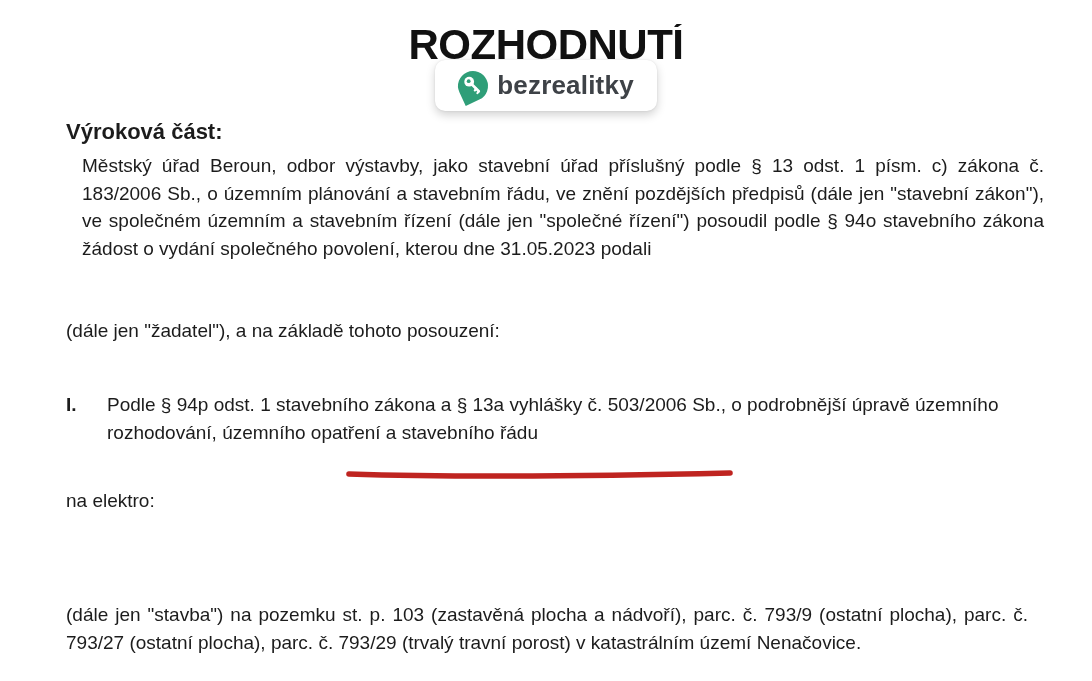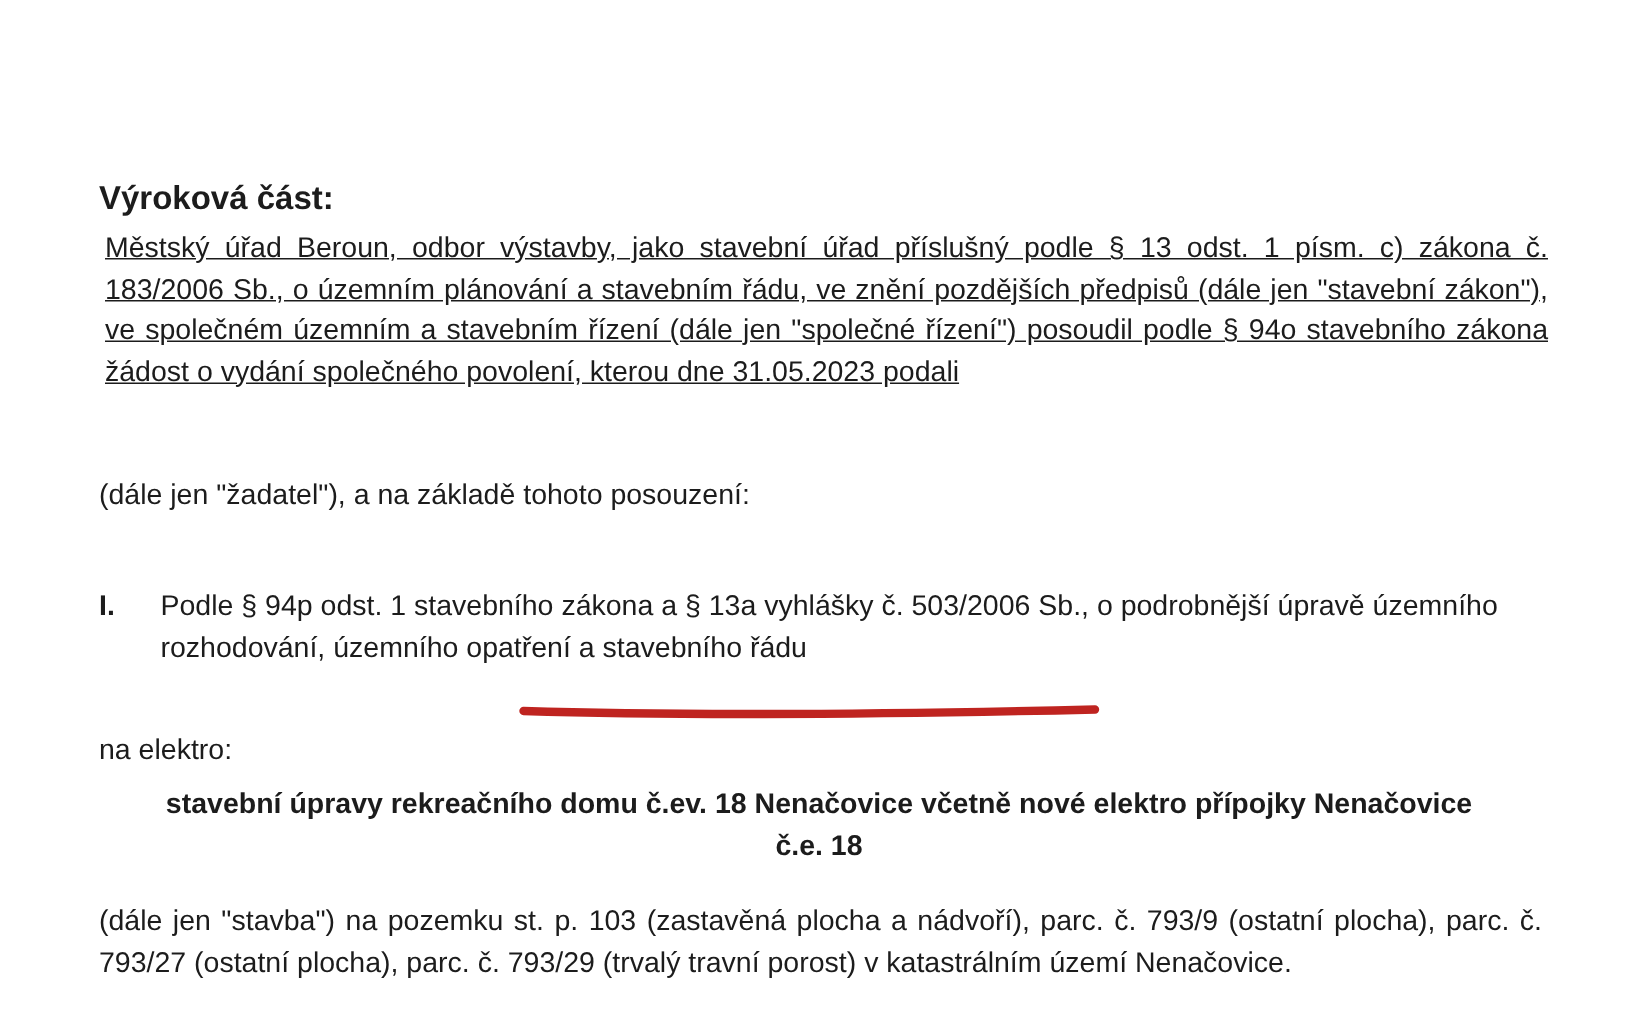--- a/index.html
+++ b/index.html
@@ -72,23 +72,22 @@
     line-height: 27.5px;
   }
   .justified { text-align: justify; }
 
   .section-heading {
     top: 119px; left: 66px;
     font-size: 22px;
     font-weight: bold;
   }
   .intro-para {
-    top: 152px; left: 70px;
+    top: 152px; left: 82px;
     width: 962px;
-    text-decoration: underline;
   }
   .applicant-line {
     top: 317px; left: 66px;
     width: 962px;
   }
   .item-row {
     top: 391px; left: 66px;
     width: 962px;
     display: flex;
   }
@@ -128,37 +127,51 @@
   .closing-para {
     top: 601px; left: 66px;
     width: 962px;
   }
 </style>
 </head>
 <body>
 
 <div class="page">
 
+  <div class="doc-title-box">
+    <div class="doc-title">ROZHODNUTÍ</div>
+  </div>
 
+  <div class="wm-badge">
+    <span class="wm-pin">
+      <svg class="key-svg" width="20" height="20" viewBox="0 0 20 20">
+        <circle cx="6.6" cy="6.6" r="4.9" fill="#ffffff"></circle>
+        <circle cx="6.1" cy="6.1" r="1.9" fill="#2f9e78"></circle>
+        <line x1="9.4" y1="9.4" x2="16.2" y2="16.2" stroke="#ffffff" stroke-width="2.6" stroke-linecap="round"></line>
+        <line x1="13.6" y1="13.6" x2="12.2" y2="15.4" stroke="#ffffff" stroke-width="2.1" stroke-linecap="round"></line>
+        <line x1="16.2" y1="16.2" x2="14.8" y2="18.0" stroke="#ffffff" stroke-width="2.1" stroke-linecap="round"></line>
+      </svg>
+    </span>
+    <span class="wm-brand">bezrealitky</span>
+  </div>
 
   <div class="abs section-heading">Výroková část:</div>
 
   <div class="abs body-text justified intro-para">Městský úřad Beroun, odbor výstavby, jako stavební úřad příslušný podle § 13 odst. 1 písm. c) zákona č. 183/2006 Sb., o územním plánování a stavebním řádu, ve znění pozdějších předpisů (dále jen "stavební zákon"), ve společném územním a stavebním řízení (dále jen "společné řízení") posoudil podle § 94o stavebního zákona žádost o vydání společného povolení, kterou dne 31.05.2023 podali</div>
 
   <div class="abs body-text applicant-line">(dále jen "žadatel"), a na základě tohoto posouzení:</div>
 
   <div class="abs body-text item-row">
     <div class="item-label">I.</div>
     <div class="item-text">Podle § 94p odst. 1 stavebního zákona a § 13a vyhlášky č. 503/2006 Sb., o podrobnější úpravě územního rozhodování, územního opatření a stavebního řádu</div>
   </div>
 
 
   <svg class="abs approval-underline" width="392" height="12" viewBox="0 0 392 12">
     <path d="M 5 4 Q 145 8.5 386 3" fill="none" stroke="#bf2420" stroke-width="5.6" stroke-linecap="round"></path>
   </svg>
 
   <div class="abs body-text construction-label">na elektro:</div>
 
-  <div class="abs construction-name">stavební úpravy rekreačního domu č.ev. 18 Nenačovice včetně nové elektro přípojky Nenačovice č.e. 18</div>
 
   <div class="abs body-text justified closing-para">(dále jen "stavba") na pozemku st. p. 103 (zastavěná plocha a nádvoří), parc. č. 793/9 (ostatní plocha), parc. č. 793/27 (ostatní plocha), parc. č. 793/29 (trvalý travní porost) v katastrálním území Nenačovice.</div>
 
 </div>
 
 </body></html>

